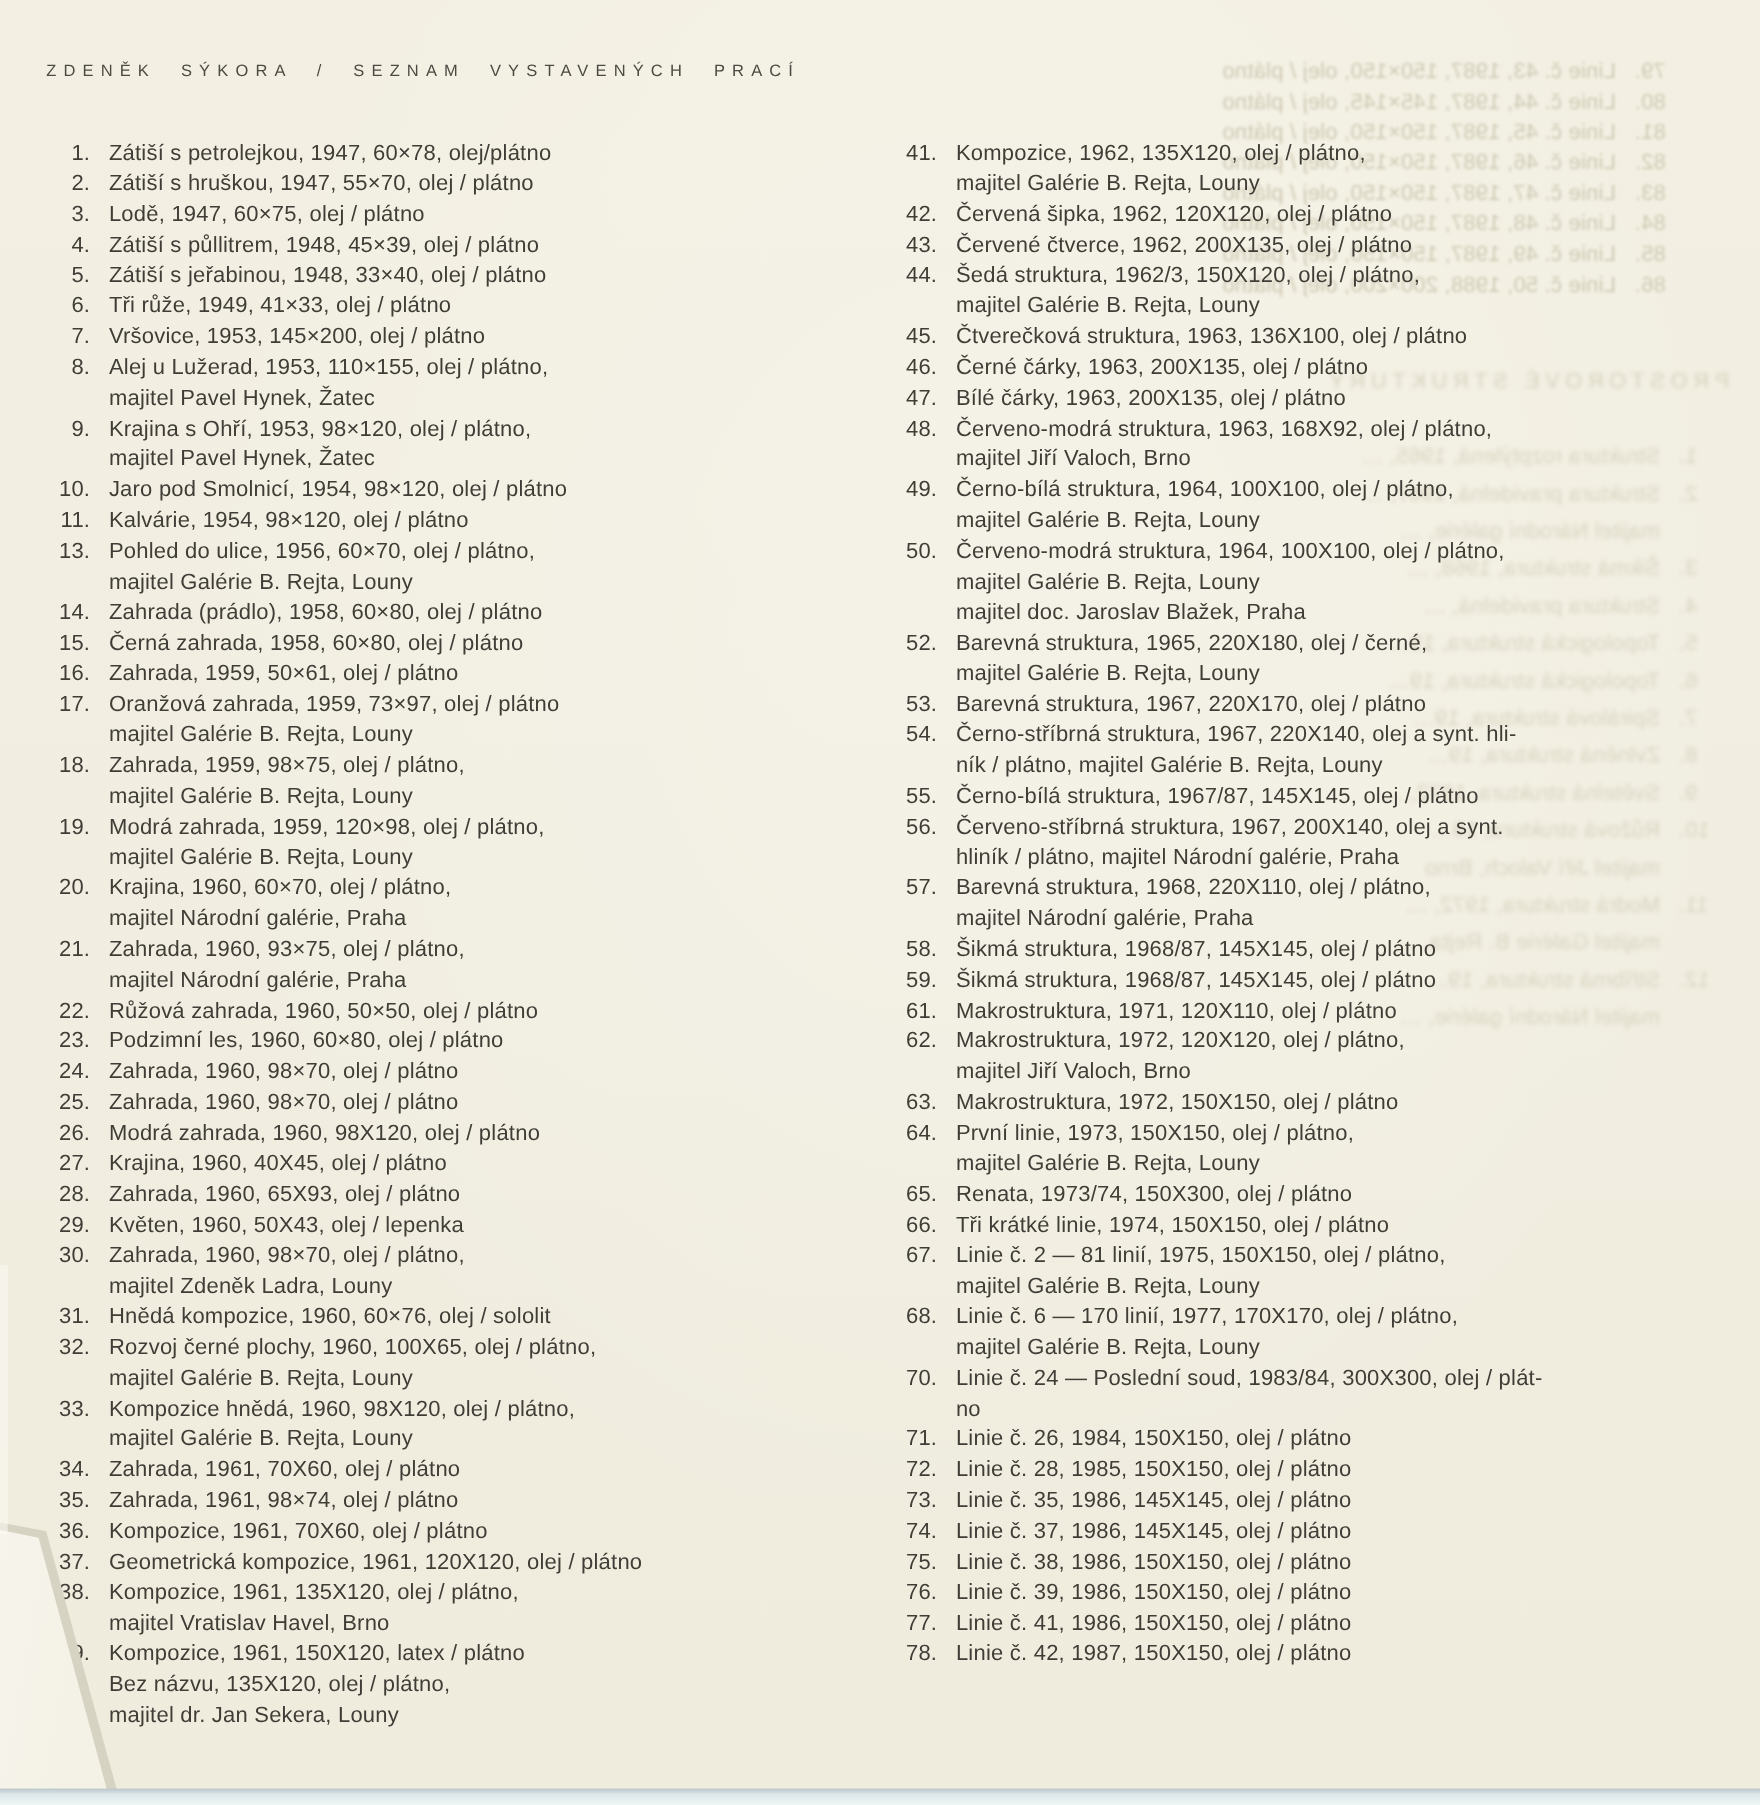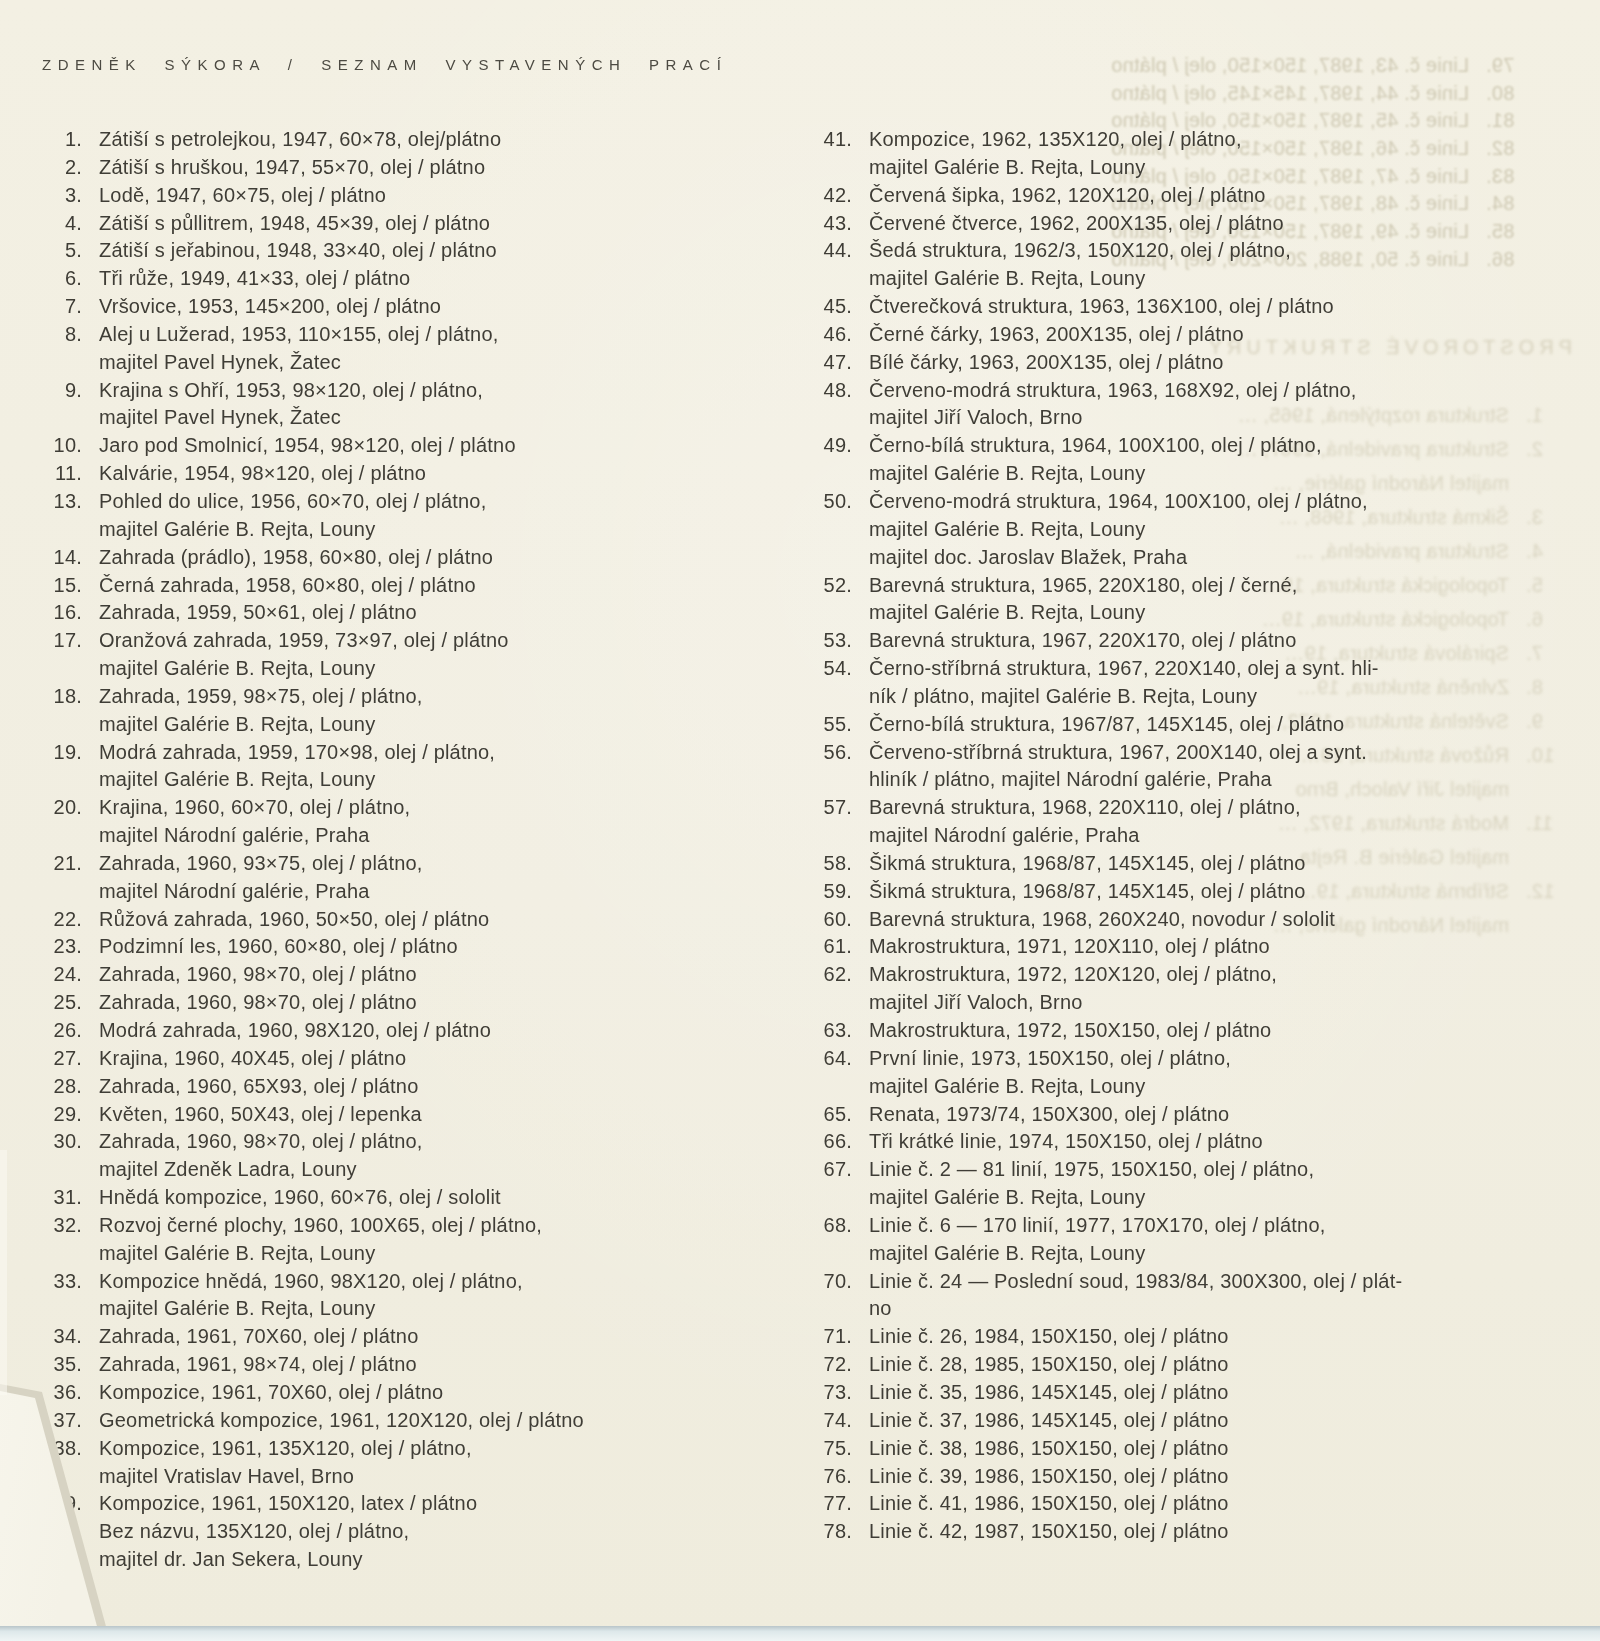--- a/index.html
+++ b/index.html
@@ -249,21 +249,21 @@
       <div class="row">
         <span class="num">18.</span>
         <span class="txt">Zahrada, 1959, 98×75, olej / plátno,</span>
       </div>
       <div class="row">
         <span class="num"></span>
         <span class="txt">majitel Galérie B. Rejta, Louny</span>
       </div>
       <div class="row">
         <span class="num">19.</span>
-        <span class="txt">Modrá zahrada, 1959, 170×98, olej / plátno,</span>
+        <span class="txt">Modrá zahrada, 1959, 120×98, olej / plátno,</span>
       </div>
       <div class="row">
         <span class="num"></span>
         <span class="txt">majitel Galérie B. Rejta, Louny</span>
       </div>
       <div class="row">
         <span class="num">20.</span>
         <span class="txt">Krajina, 1960, 60×70, olej / plátno,</span>
       </div>
       <div class="row">
@@ -480,24 +480,20 @@
         <span class="num"></span>
         <span class="txt">majitel Národní galérie, Praha</span>
       </div>
       <div class="row">
         <span class="num">58.</span>
         <span class="txt">Šikmá struktura, 1968/87, 145X145, olej / plátno</span>
       </div>
       <div class="row">
         <span class="num">59.</span>
         <span class="txt">Šikmá struktura, 1968/87, 145X145, olej / plátno</span>
-      </div>
-      <div class="row">
-        <span class="num">60.</span>
-        <span class="txt">Barevná struktura, 1968, 260X240, novodur / sololit</span>
       </div>
       <div class="row">
         <span class="num">61.</span>
         <span class="txt">Makrostruktura, 1971, 120X110, olej / plátno</span>
       </div>
       <div class="row">
         <span class="num">62.</span>
         <span class="txt">Makrostruktura, 1972, 120X120, olej / plátno,</span>
       </div>
       <div class="row">

